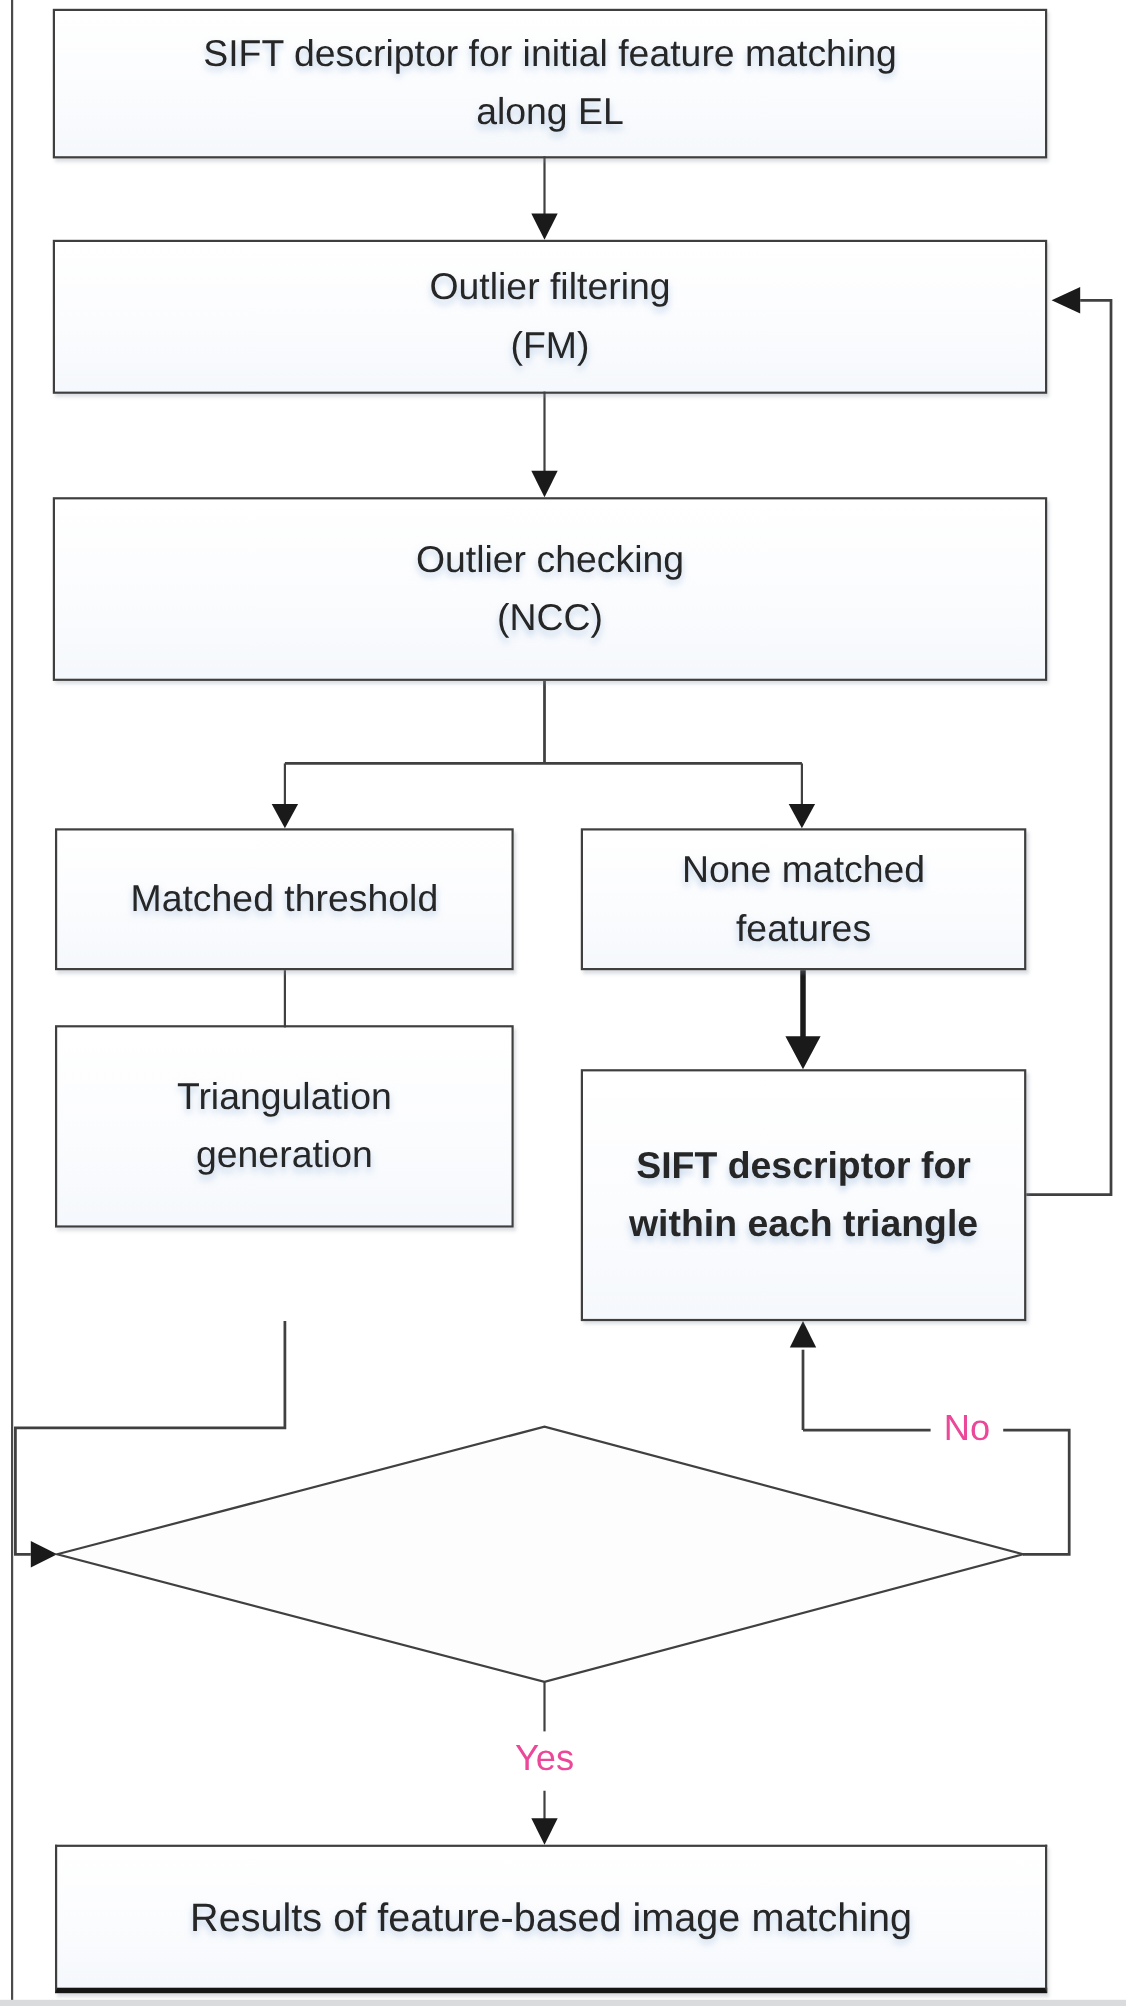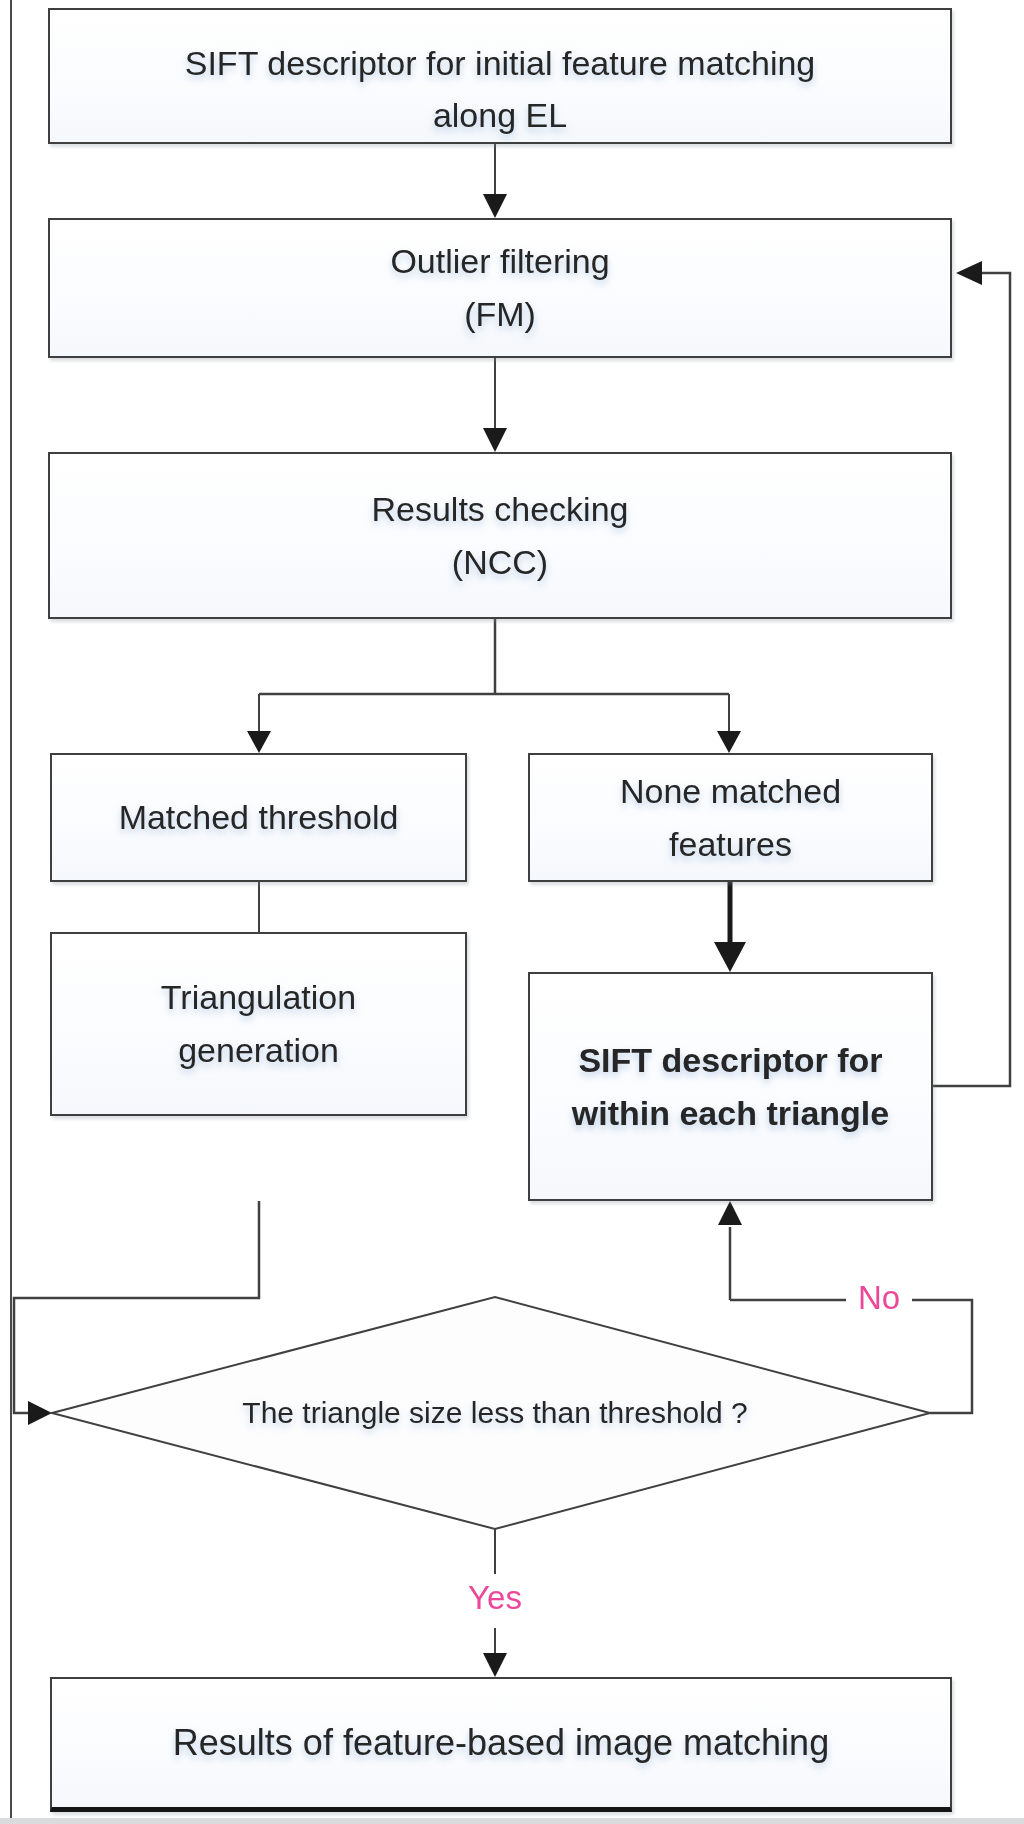--- a/index.html
+++ b/index.html
@@ -121,32 +121,32 @@
     <polygon points="718,1225 742,1225 730,1201" fill="#1a1a1a"></polygon>
 
     <polyline points="933,1086 1010,1086 1010,273 982,273" fill="none" stroke="#404040" stroke-width="2.5"></polyline>
     <polygon points="982,261 982,285 956,273" fill="#1a1a1a"></polygon>
 
     <line x1="495" y1="1529" x2="495" y2="1574" stroke="#404040" stroke-width="2"></line>
     <line x1="495" y1="1628" x2="495" y2="1655" stroke="#404040" stroke-width="2"></line>
     <polygon points="483,1653 507,1653 495,1677" fill="#1a1a1a"></polygon>
   </svg>
 
-  <div class="node" style="left:48px; top:8px; width:904px; height:136px;justify-content:flex-end;">
+  <div class="node" style="left:48px; top:8px; width:904px; height:136px;">
     <span>SIFT descriptor for initial feature matching</span>
     <span>along EL</span>
   </div>
 
   <div class="node" style="left:48px; top:218px; width:904px; height:140px;">
     <span>Outlier filtering</span>
     <span>(FM)</span>
   </div>
 
   <div class="node" style="left:48px; top:452px; width:904px; height:167px;">
-    <span>Results checking</span>
+    <span>Outlier checking</span>
     <span>(NCC)</span>
   </div>
 
   <div class="node" style="left:50px; top:753px; width:417px; height:129px;">
     <span>Matched threshold</span>
   </div>
 
   <div class="node" style="left:528px; top:753px; width:405px; height:129px;">
     <span>None matched</span>
     <span>features</span>
@@ -159,18 +159,17 @@
 
   <div class="node" style="left:528px; top:972px; width:405px; height:229px;font-weight:bold;">
     <span>SIFT descriptor for</span>
     <span>within each triangle</span>
   </div>
 
   <div class="node results-node" style="left:50px; top:1677px; width:902px; height:135px;">
     <span>Results of feature-based image matching</span>
   </div>
 
-  <div class="decision-label">The triangle size less than threshold ?</div>
 
   <div class="edge-label" style="left:849px; top:1280px; width:60px;">No</div>
   <div class="edge-label" style="left:445px; top:1580px; width:100px;">Yes</div>
 
 </div>
 
 </body></html>

